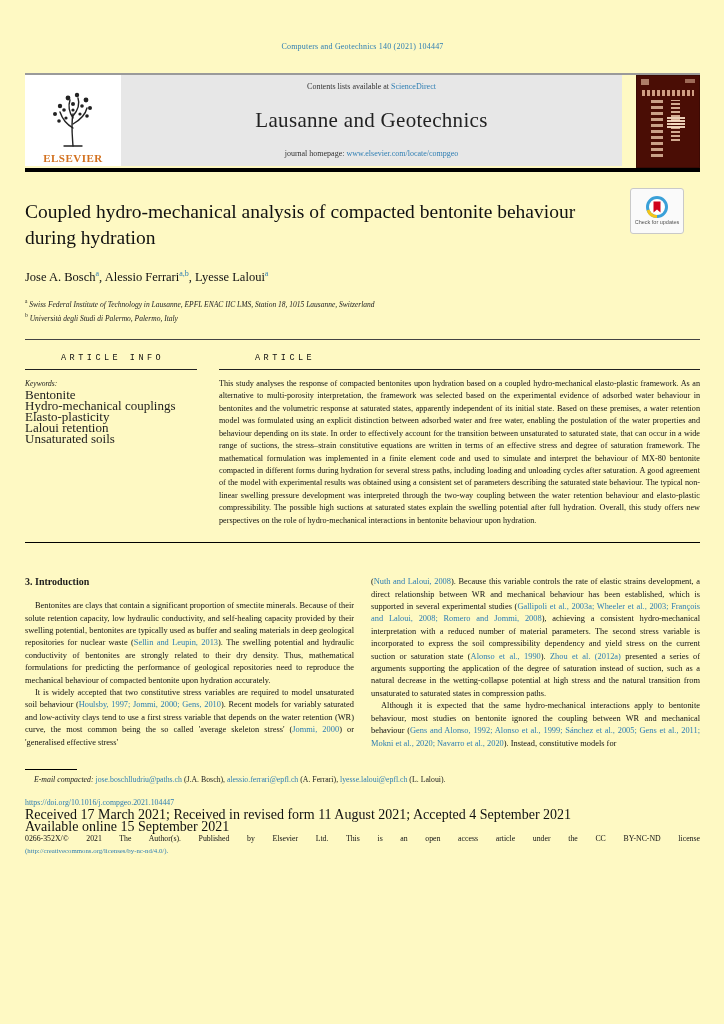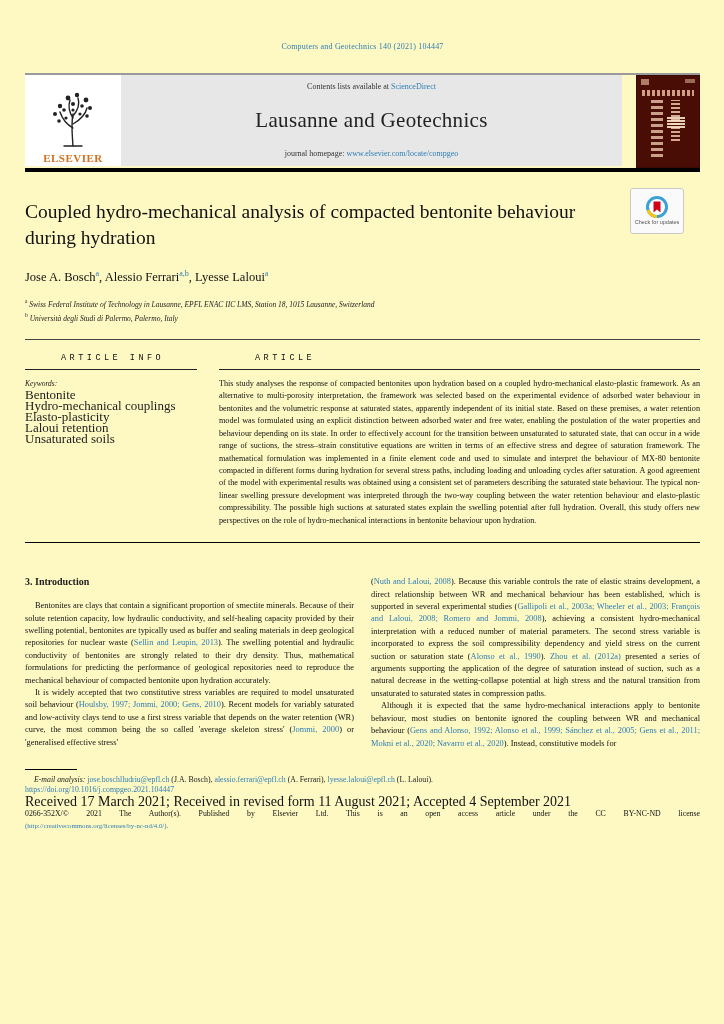--- a/index.html
+++ b/index.html
@@ -70,21 +70,21 @@
   .intro-head { font-size:10px; font-weight:bold; margin-bottom:13px; }
   .para { font-size:8.4px; line-height:12.4px; text-align:justify; color:#111; }
   .para.indent { text-indent:10px; }
   .cite-link { color:#2e7eb3; }
   .it { font-style:italic; }
 
   
   .footnote { margin-top:19px; }
   .fn-rule { width:52px; border-top:1px solid #000; margin-bottom:5px; }
   .email-line { font-size:7.8px; color:#222; text-indent:9px; }
-  .bottom { }
+  .bottom { margin-top:13px; }
   .doi-line { font-size:7.8px; color:#2e7eb3; line-height:12px; }
   .meta-line { font-size:14px; color:#111; line-height:12px; }
   .copy-line { font-size:7.8px; color:#111; line-height:12px; text-align:justify; text-align-last:justify; }
   .lic-line { font-size:6.8px; color:#2e7eb3; line-height:11px; }
 </style>
 </head>
 <body>
 
 <div class="page">
   <div class="inner">
@@ -193,24 +193,25 @@
         <div class="para indent"><span>It is widely accepted that two constitutive stress variables are required to model unsaturated soil behaviour (</span><span class="cite-link">Houlsby, 1997; Jommi, 2000; Gens, 2010</span><span>). Recent models for variably saturated and low-activity clays tend to use a first stress variable that depends on the water retention (WR) curve, the most common being the so called 'average skeleton stress' (</span><span class="cite-link">Jommi, 2000</span><span>) or 'generalised effective stress'</span></div>
       </div>
       <div class="bcol">
         <div class="para"><span>(</span><span class="cite-link">Nuth and Laloui, 2008</span><span>). Because this variable controls the rate of elastic strains development, a direct relationship between WR and mechanical behaviour has been established, which is supported in several experimental studies (</span><span class="cite-link">Gallipoli et al., 2003a; Wheeler et al., 2003; François and Laloui, 2008; Romero and Jommi, 2008</span><span>), achieving a consistent hydro-mechanical interpretation with a reduced number of material parameters. The second stress variable is incorporated to express the soil compressibility dependency and yield stress on the current suction or saturation state (</span><span class="cite-link">Alonso et al., 1990</span><span>). </span><span class="cite-link">Zhou et al. (2012a)</span><span> presented a series of arguments supporting the application of the degree of saturation instead of suction, such as a natural decrease in the wetting-collapse potential at high stress and the natural transition from unsaturated to saturated states in compression paths.</span></div>
         <div class="para indent"><span>Although it is expected that the same hydro-mechanical interactions apply to bentonite behaviour, most studies on bentonite ignored the coupling between WR and mechanical behaviour (</span><span class="cite-link">Gens and Alonso, 1992; Alonso et al., 1999; Sánchez et al., 2005; Gens et al., 2011; Mokni et al., 2020; Navarro et al., 2020</span><span>). Instead, constitutive models for</span></div>
       </div>
     </div>
 
     <div class="footnote">
       <div class="fn-rule"></div>
-      <div class="email-line"><span class="it">E-mail analysis: </span><span class="cite-link">jose.boschlludriu@epfl.ch</span><span> (J.A. Bosch), </span><span class="cite-link">alessio.ferrari@epfl.ch</span><span> (A. Ferrari), </span><span class="cite-link">lyesse.laloui@epfl.ch</span><span> (L. Laloui).</span></div>
+      <div class="email-line"><span class="it">E-mail compacted: </span><span class="cite-link">jose.boschlludriu@paths.ch</span><span> (J.A. Bosch), </span><span class="cite-link">alessio.ferrari@epfl.ch</span><span> (A. Ferrari), </span><span class="cite-link">lyesse.laloui@epfl.ch</span><span> (L. Laloui).</span></div>
     </div>
 
     <div class="bottom">
       <div class="doi-line">https://doi.org/10.1016/j.compgeo.2021.104447</div>
       <div class="meta-line">Received 17 March 2021; Received in revised form 11 August 2021; Accepted 4 September 2021</div>
+      <div class="meta-line">Available online 15 September 2021</div>
       <div class="copy-line">0266-352X/© 2021 The Author(s). Published by Elsevier Ltd. This is an open access article under the CC BY-NC-ND license</div>
       <div class="lic-line">(http://creativecommons.org/licenses/by-nc-nd/4.0/).</div>
     </div>
 
   </div>
 </div>
 
 </body></html>

